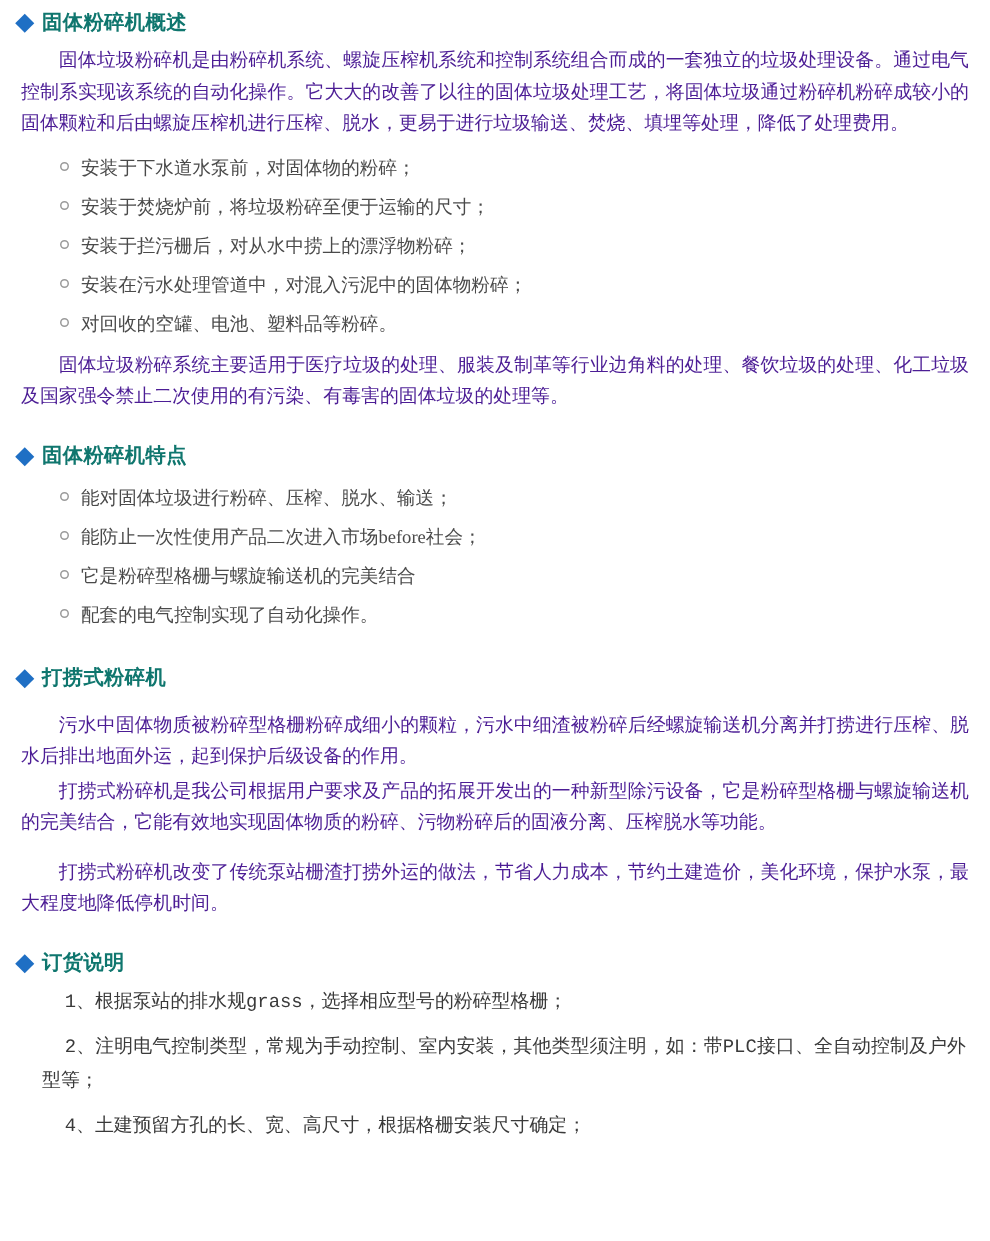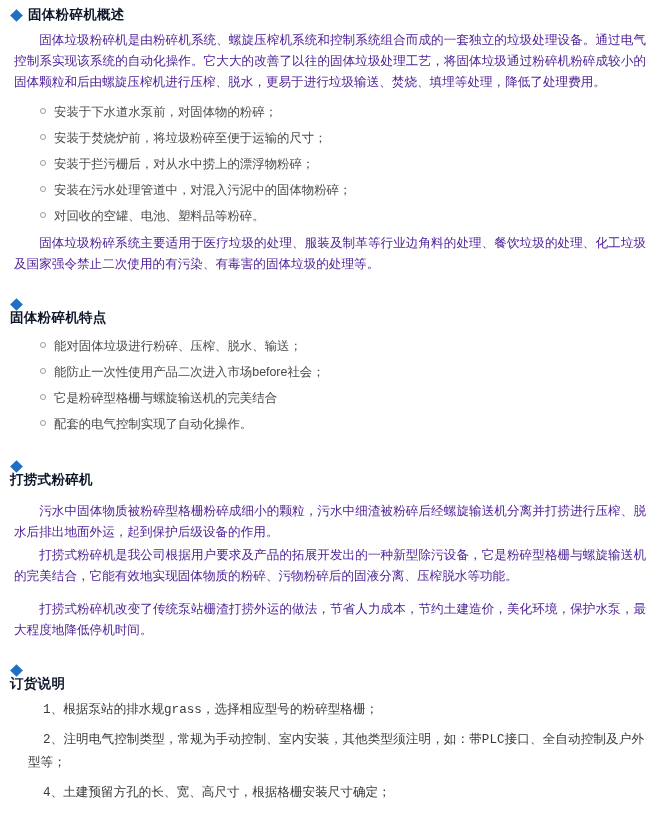--- a/index.html
+++ b/index.html
@@ -20,34 +20,33 @@
     padding: 6px 10px 10px 10px;
   }
   
   .section-head {
     display: flex;
     align-items: flex-start;
     margin: 0 0 6px 0;
   }
   .section-head.spaced {
     margin-top: 20px;
-    flex-direction: column;
   }
   .diamond {
     width: 9px;
     height: 9px;
     background: #1f6fc4;
     transform: rotate(45deg);
     margin: 5px 7px 0 2px;
     flex: 0 0 auto;
   }
   .section-title {
     font-size: 13.5px;
     font-weight: bold;
-    color: #0f172a;
+    color: #0f766e;
     line-height: 18px;
     letter-spacing: 0.3px;
   }
   
   p.body {
     margin: 0 0 2px 0;
     font-size: 12.6px;
     line-height: 21px;
     color: #4c1d95;
     text-align: justify;
@@ -55,20 +54,21 @@
     padding: 0 4px 0 4px;
   }
   p.body.gap {
     margin-top: 12px;
   }
   
   ul.circle-list {
     list-style: none;
     margin: 6px 0 4px 0;
     padding: 0 0 0 30px;
+    font-family: Liberation Serif, serif;
   }
   ul.circle-list li {
     position: relative;
     font-size: 12.4px;
     line-height: 26px;
     color: #4a4a4a;
     padding-left: 14px;
   }
   ul.circle-list li .bullet-circle {
     position: absolute;

